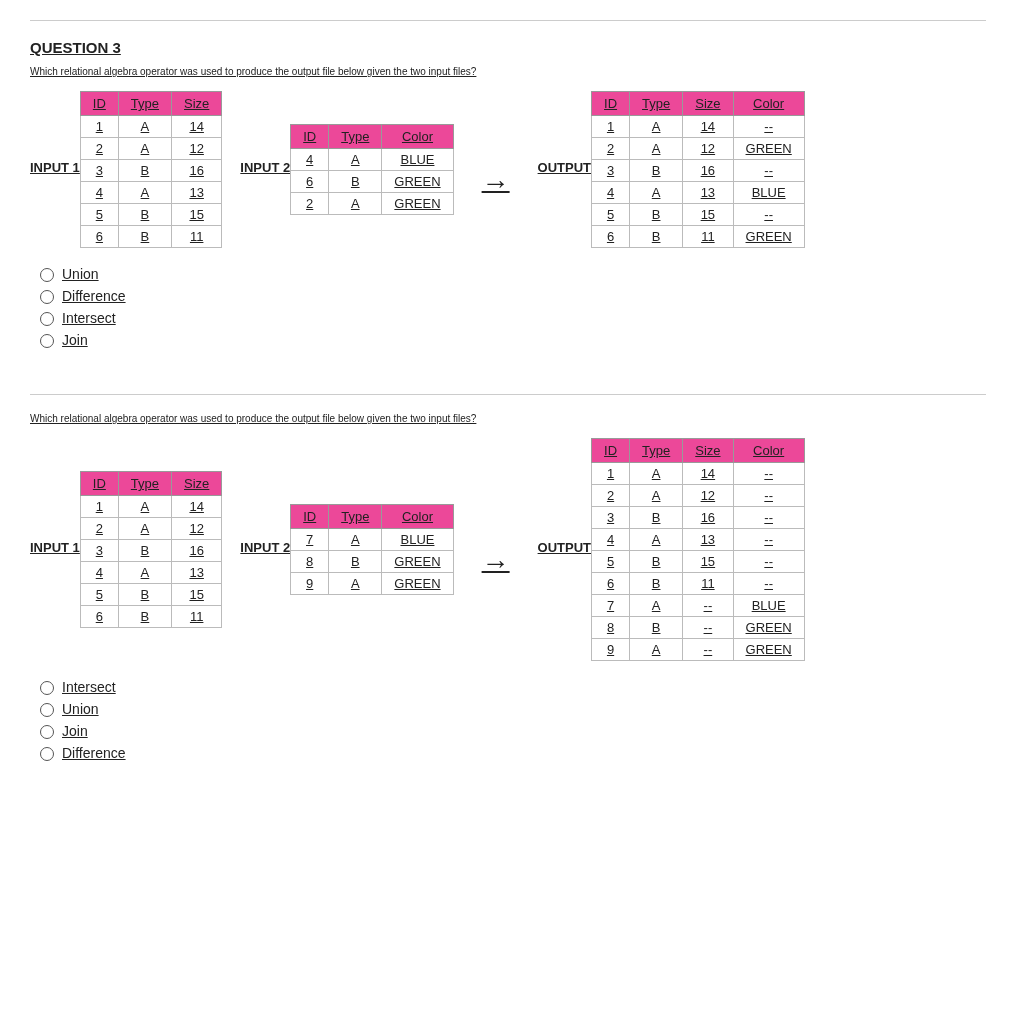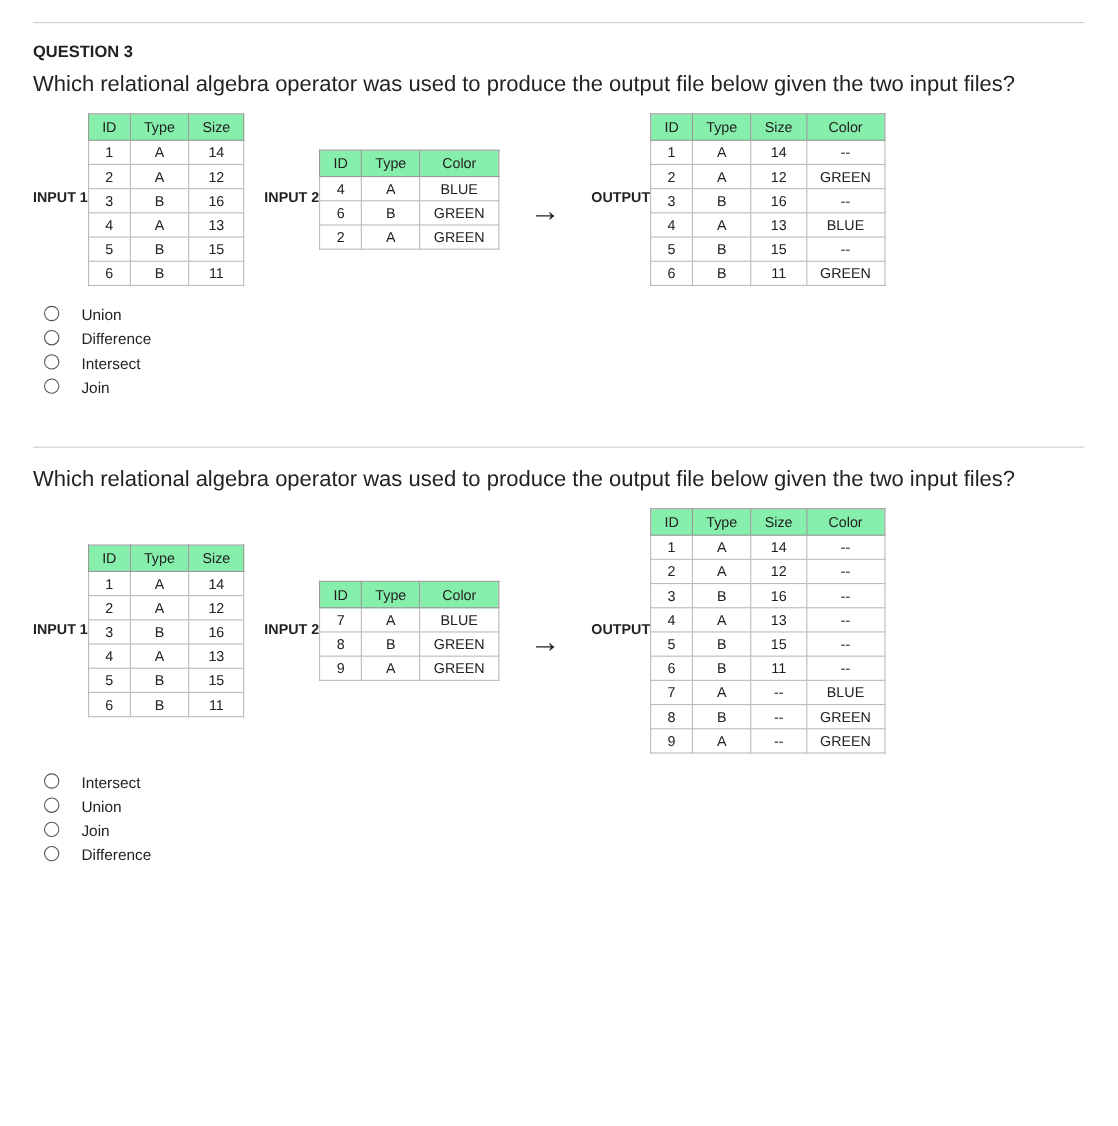--- a/index.html
+++ b/index.html
@@ -6,29 +6,30 @@
     body {
       font-family: Arial, sans-serif;
       font-size: 14px;
       background: #fff;
       color: #222;
       padding: 20px 30px;
     }
     .question-section {
       padding: 18px 0 10px 0;
       border-top: 1px solid #ccc;
+      text-decoration: underline;
     }
     .question-title {
       font-weight: bold;
       font-size: 15px;
       margin-bottom: 10px;
     }
     .question-text {
       margin-bottom: 14px;
-      font-size: 20px;
+      font-size: 10px;
     }
     .tables-container {
       display: flex;
       align-items: center;
       gap: 18px;
       margin-bottom: 18px;
       flex-wrap: wrap;
     }
     .table-group {
       display: flex;
@@ -38,21 +39,21 @@
     .table-label {
       font-weight: bold;
       font-size: 13px;
       margin-bottom: 4px;
     }
     table {
       border-collapse: collapse;
       font-size: 13px;
     }
     table th {
-      background: #86efac;
+      background: #ec4899;
       border: 1px solid #999;
       padding: 4px 12px;
       text-align: center;
       font-weight: normal;
     }
     table td {
       border: 1px solid #bbb;
       padding: 3px 12px;
       text-align: center;
     }
@@ -63,22 +64,22 @@
       align-self: center;
       margin-top: 20px;
     }
     .options-list {
       list-style: none;
       margin-top: 8px;
       padding-left: 10px;
     }
     .options-list li {
       display: flex;
-      align-items: flex-start;
-      gap: 20px;
+      align-items: flex-end;
+      gap: 8px;
       margin-bottom: 6px;
       font-size: 14px;
     }
     .radio-circle {
       width: 14px;
       height: 14px;
       border-radius: 50%;
       border: 1.5px solid #555;
       display: inline-block;
       flex-shrink: 0;

